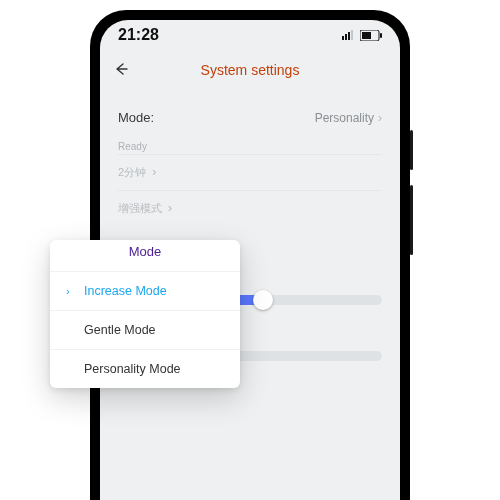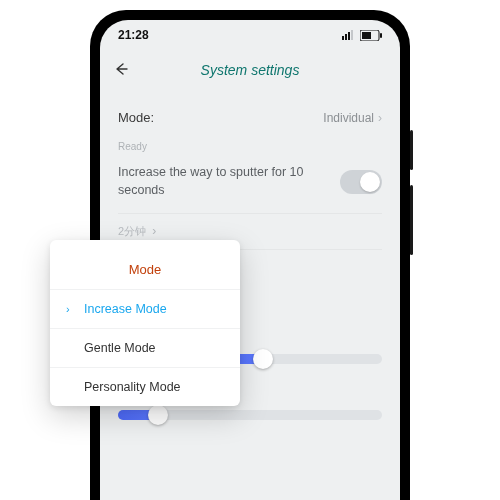--- a/index.html
+++ b/index.html
@@ -36,21 +36,21 @@
     border-radius: 28px;
     overflow: hidden;
     position: relative;
   }
   .statusbar {
     height: 30px;
     display: flex;
     align-items: center;
     justify-content: space-between;
     padding: 0 18px;
-    font-size: 12px;
+    font-size: 16px;
     font-weight: 600;
     color: #111;
   }
   .status-right { display: flex; align-items: center; gap: 4px; }
   .sig-icon, .batt-icon { display: inline-flex; }
   .titlebar {
     height: 40px;
     display: flex;
     align-items: center;
     padding: 0 14px;
@@ -61,22 +61,21 @@
     color: #333;
     width: 24px;
     text-align: left;
     cursor: pointer;
   }
   .title {
     position: absolute;
     left: 0; right: 0;
     text-align: center;
     font-size: 14px;
-    color: #0f766e;
-    font-style: italic;
+    color: #c2410c;
   }
   .content { padding: 8px 18px 0 18px; }
   .row {
     display: flex;
     align-items: center;
     justify-content: space-between;
     padding: 12px 0;
     font-size: 13px;
     color: #3b3b3b;
     gap: 36px;
@@ -161,22 +160,22 @@
     width: 190px;
     background: #fff;
     border-radius: 6px;
     box-shadow: 0 10px 30px rgba(0,0,0,.18), 0 2px 6px rgba(0,0,0,.1);
     overflow: hidden;
     z-index: 50;
     font-size: 12.5px;
   }
   .popup-title {
     text-align: center;
-    padding: 22px 0 12px 0;
-    color: #c2410c;
+    padding: 4px 0 12px 0;
+    color: #4c1d95;
     font-size: 13px;
   }
   .popup-item {
     padding: 12px 16px;
     border-top: 1px solid #f0f1f2;
     color: #333;
     display: flex;
     align-items: center;
     gap: 8px;
     cursor: pointer;
@@ -225,31 +224,27 @@
           </svg>
       </span>
       <span class="title">System settings</span>
     </div>
 
     <div class="content">
 
       <div class="row">
         <span>Mode:</span>
         <span class="value">
-          <span>Individual</span>
+          <span>Personality</span>
           <span class="chev">›</span>
         </span>
       </div>
 
       <div class="muted">Ready</div>
 
-      <div class="toggle-row">
-        <div class="toggle-label">Increase the way to sputter for 10 seconds</div>
-        <div class="switch"></div>
-      </div>
 
       <div class="bg-row">
         <span>2分钟</span>
         <span class="chev" style="margin-left:6px">›</span>
       </div>
       <div class="bg-row">
         <span>增强模式</span>
         <span class="chev" style="margin-left:6px">›</span>
       </div>
 

